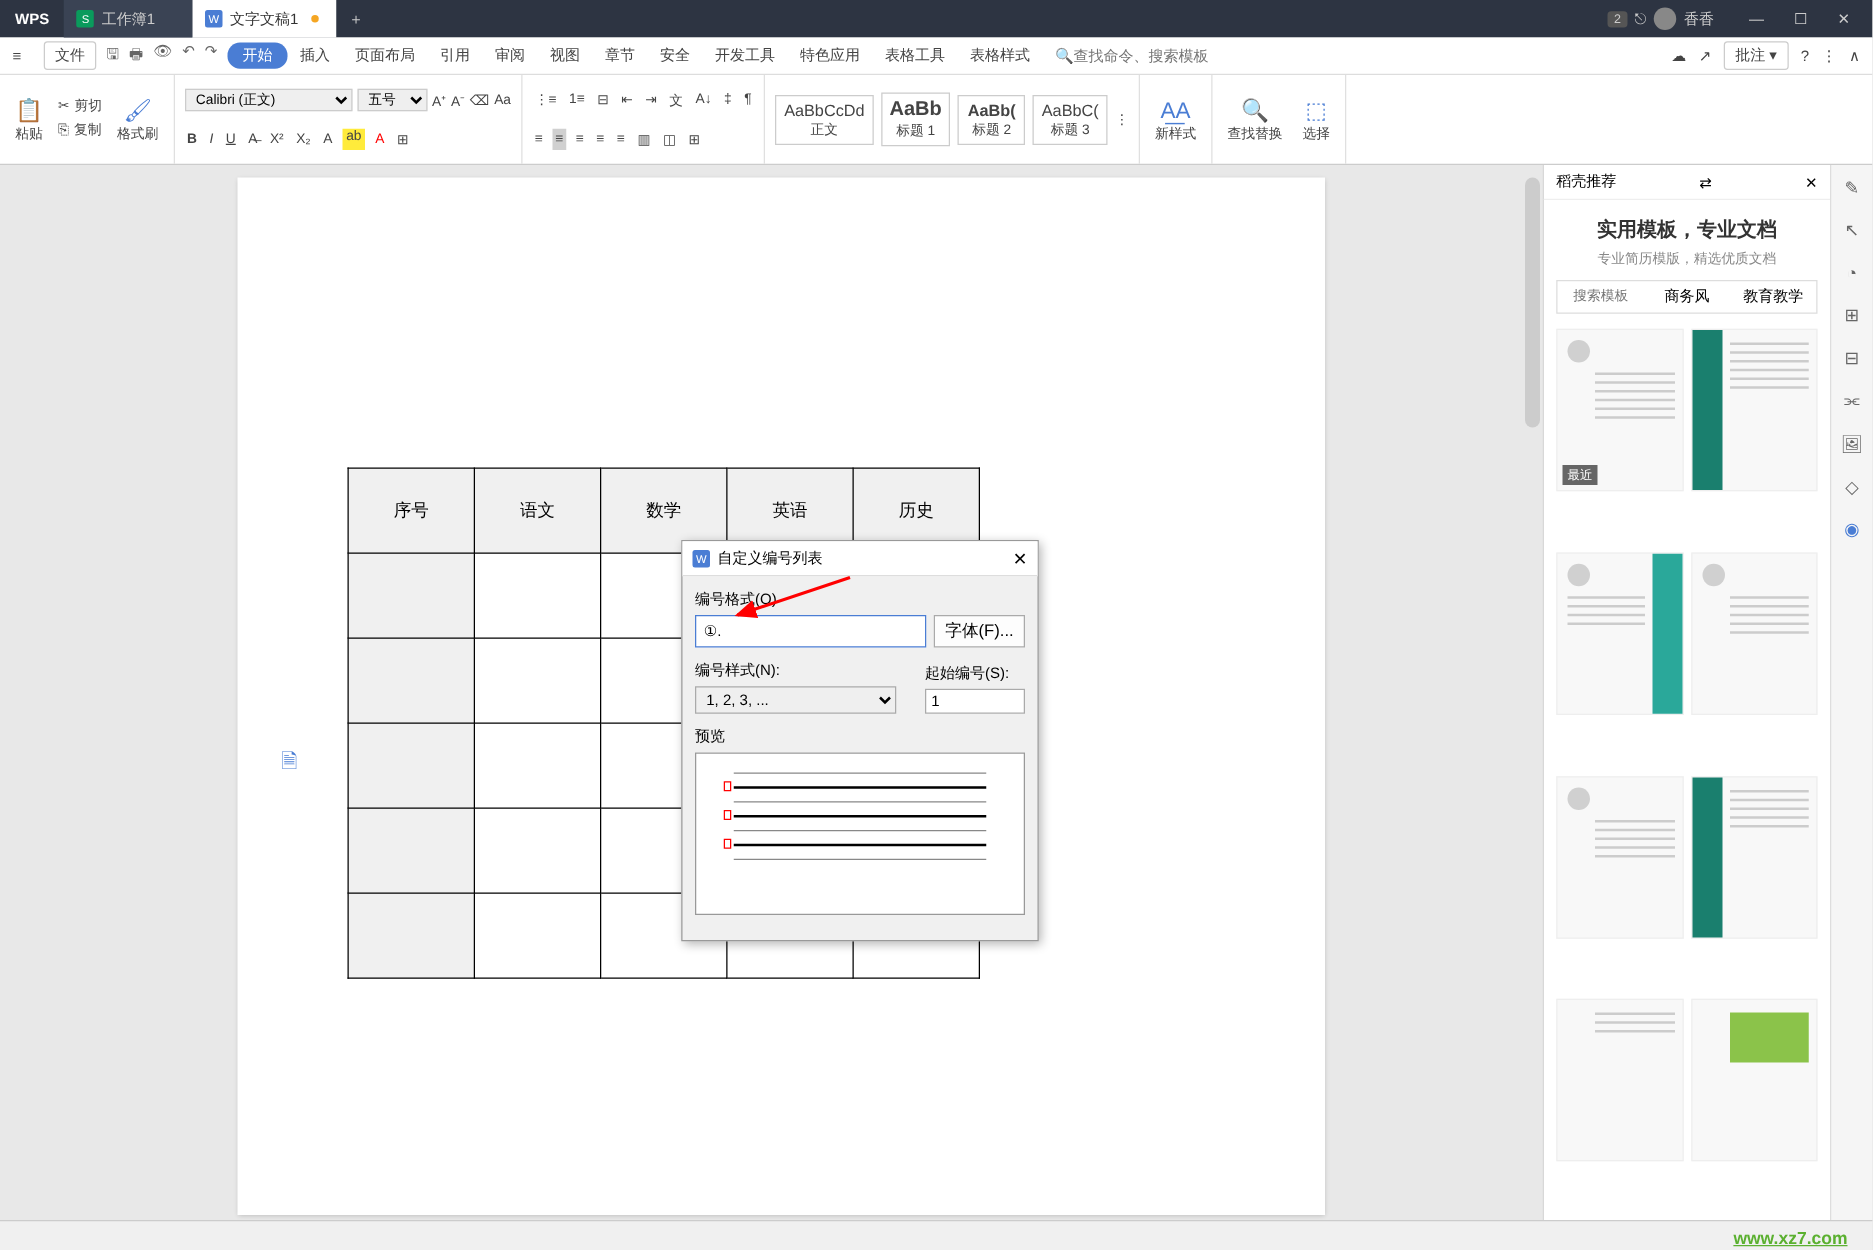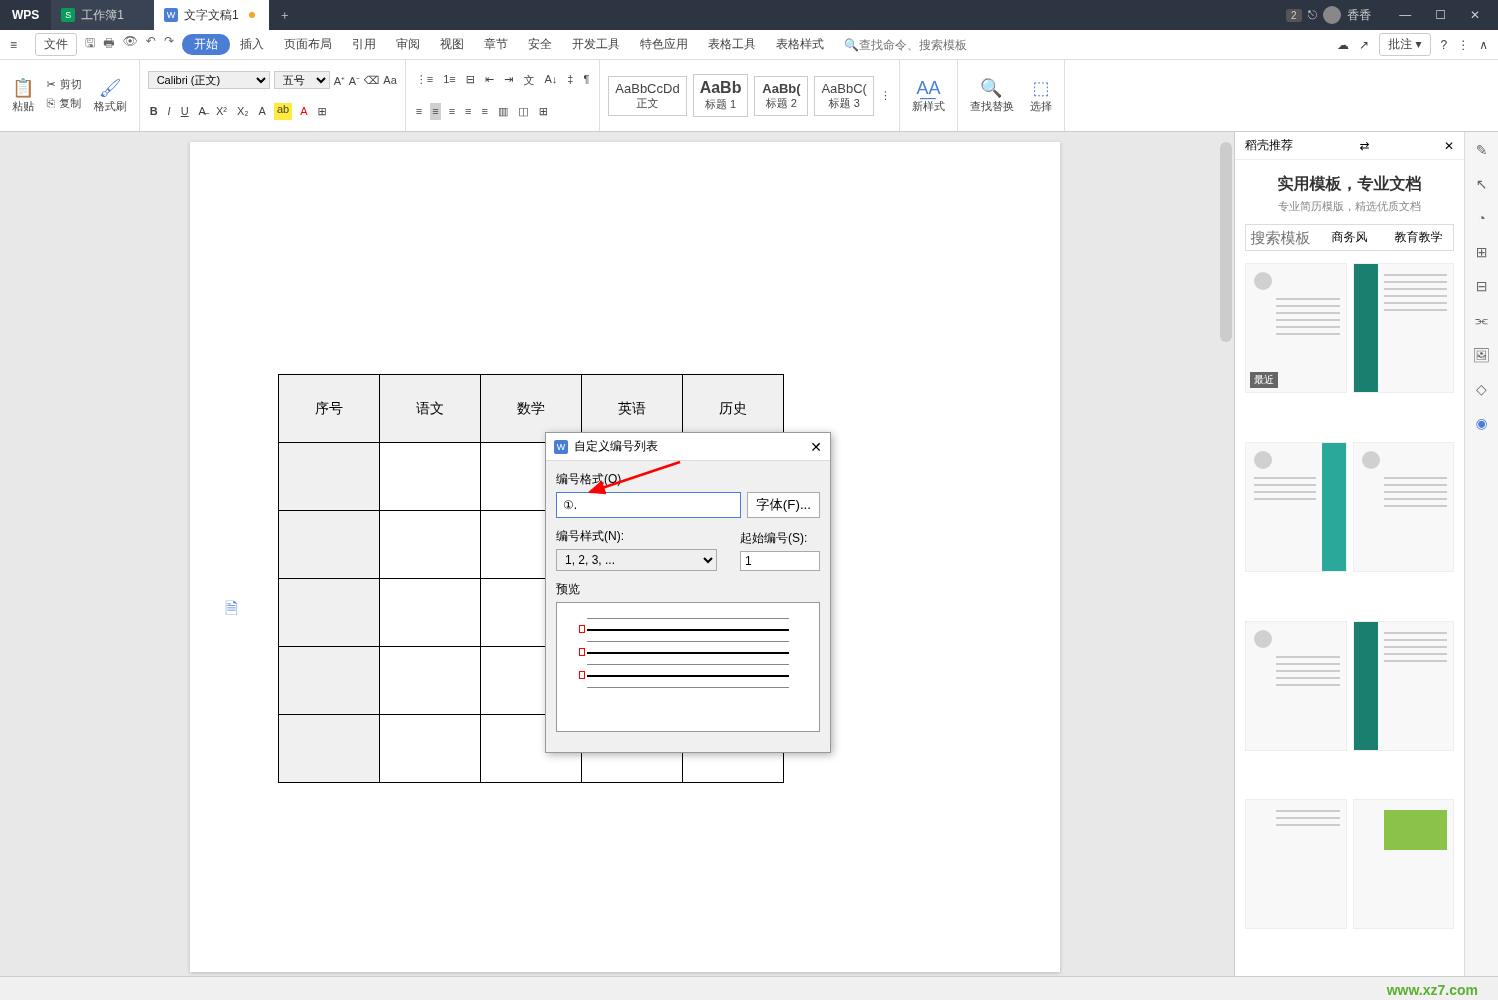--- a/index.html
+++ b/index.html
@@ -86,21 +86,21 @@
 .red-arrow { position: absolute; left: 580px; top: 326px; z-index: 101; pointer-events: none; }
 
 
 .side-panel { width: 230px; background: #fff; border-left: 1px solid #ccc; display: flex; flex-direction: column; font-size: 12px; }
 .side-panel .sp-header { height: 28px; display: flex; align-items: center; padding: 0 10px; border-bottom: 1px solid #eee; }
 .side-panel .sp-header .close { margin-left: auto; cursor: pointer; }
 .side-panel .sp-title { text-align: center; font-size: 16px; font-weight: bold; padding: 14px 0 4px; color: #333; }
 .side-panel .sp-sub { text-align: center; font-size: 11px; color: #888; padding-bottom: 10px; }
 .side-panel .sp-tabs { display: flex; border: 1px solid #ddd; margin: 0 10px 8px; }
 .side-panel .sp-tabs .t { flex: 1; text-align: center; padding: 4px; cursor: pointer; }
-.side-panel .sp-tabs .t input { border: none; width: 100%; outline: none; font-size: 15px; text-align: center; }
+.side-panel .sp-tabs .t input { border: none; width: 100%; outline: none; font-size: 11px; text-align: center; }
 .side-panel .sp-tags { display: flex; flex-wrap: wrap; gap: 4px; padding: 0 10px 8px; }
 .side-panel .sp-tags .tag { background: #f3f3f3; padding: 3px 8px; border-radius: 2px; cursor: pointer; font-size: 11px; flex: 1; text-align: center; min-width: 50px; }
 .side-panel .sp-tags .tag.active { background: #e6eef9; color: #4a7dd4; }
 .side-panel .templates { flex: 1; overflow: auto; padding: 4px 10px; display: grid; grid-template-columns: 1fr 1fr; gap: 6px; }
 .side-panel .tpl { height: 130px; background: #f8f8f8; border: 1px solid #eee; position: relative; }
 .side-panel .tpl .badge-recent { position: absolute; left: 4px; bottom: 4px; background: #666; color: #fff; font-size: 10px; padding: 1px 4px; }
 .side-panel .tpl .bar { position: absolute; left: 0; top: 0; width: 24px; height: 100%; }
 .side-panel .tpl.green .bar { background: #1a7f6e; }
 .side-panel .tpl.teal .bar { background: #2aa89a; }
 .side-panel .tpl .lines { position: absolute; left: 30px; right: 6px; top: 10px; }
@@ -108,21 +108,21 @@
 .side-panel .tpl .av { position: absolute; width: 18px; height: 18px; border-radius: 50%; background: #d0d0d0; }
 
 
 .icon-rail { width: 34px; background: #f5f5f5; border-left: 1px solid #ddd; display: flex; flex-direction: column; align-items: center; padding-top: 10px; gap: 18px; }
 .icon-rail span { cursor: pointer; color: #666; font-size: 14px; }
 .icon-rail span.active { color: #4a7dd4; }
 
 
 .statusbar { position: absolute; bottom: 0; left: 0; right: 0; height: 24px; background: #f0f0f0; border-top: 1px solid #ccc; display: flex; align-items: center; font-size: 11px; color: #555; padding: 0 10px; gap: 14px; }
 .statusbar .spacer { flex: 1; }
-.statusbar .watermark { position: absolute; right: 20px; bottom: 2px; color: #5bb030; font-weight: bold; font-size: 14px; }
+.statusbar .watermark { position: absolute; right: 20px; bottom: 2px; color: #5bb030; font-weight: bold; font-size: 14px; text-decoration: underline; }
 
 
 .doc-scroll { position: absolute; right: 2px; top: 10px; width: 12px; height: 200px; background: #ccc; border-radius: 6px; }
 </style>
 </head>
 <body>
 
 <div class="titlebar">
   <span class="logo">WPS</span>
   <div class="tab inactive">
@@ -195,21 +195,21 @@
         <div class="btn-sm">⎘ <span>复制</span></div>
       </div>
       <div class="btn-lg">
           <span class="icon">🖌</span>
           <span>格式刷</span>
         </div>
     </div>
   </div>
   <div class="group">
     <div class="font-row">
-      <select class="font-select" style="width:122px"><option>Calibri (正文)</option></select>
+      <select class="font-select" style="width:134px"><option>Calibri (正文)</option></select>
       <select class="font-select" style="width:56px"><option>五号</option></select>
       <span>A⁺</span>
       <span>A⁻</span>
       <span>⌫</span>
       <span>Aa</span>
     </div>
     <div class="fmt-btns">
       <span><b>B</b></span>
       <span><i>I</i></span>
       <span><u>U</u></span>

